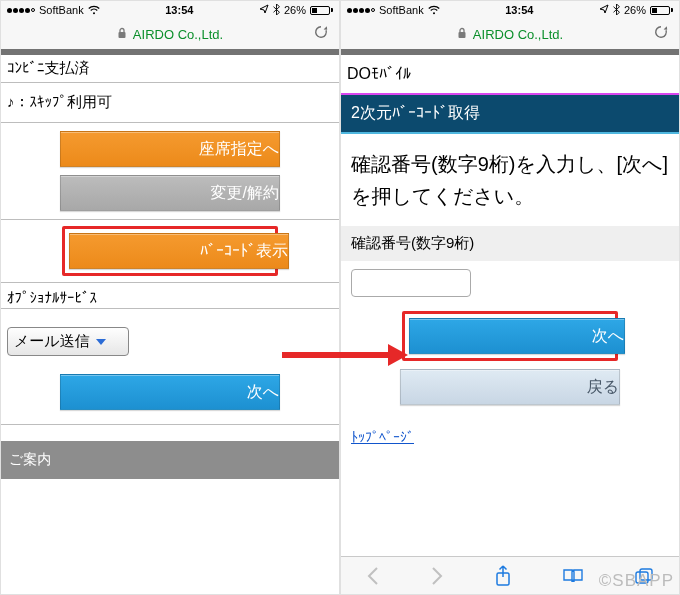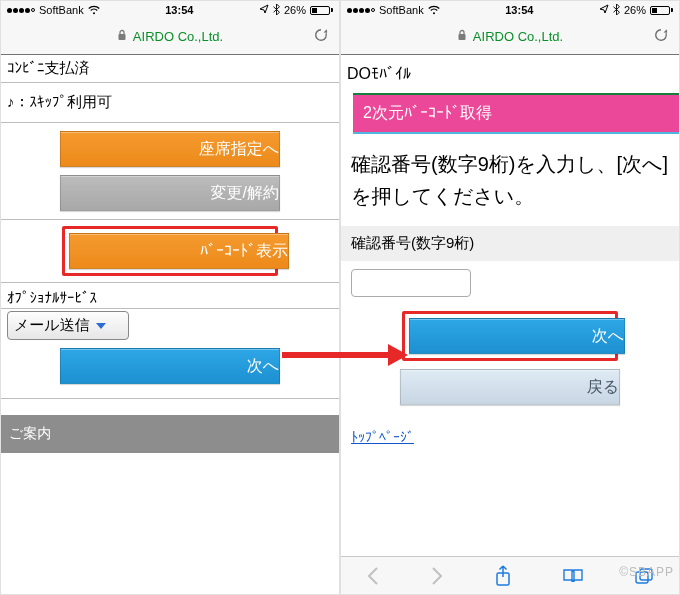--- a/index.html
+++ b/index.html
@@ -50,21 +50,21 @@
   }
   .battery-fill {
     position: absolute; left: 1px; top: 1px; bottom: 1px;
     width: 26%; background: #000;
   }
   .battery-tip { width: 2px; height: 4px; background: #000; border-radius: 0 1px 1px 0;}
   
   .urlbar {
     height: 36px;
     background: #f7f7f7;
-    border-bottom: 1px solid #737373;
+    border-bottom: 6px solid #737373;
     display: flex;
     align-items: center;
     justify-content: center;
     position: relative;
   }
   .url-center { display:flex; align-items:center; gap:6px; font-size:13px; color:#0b8f2b; }
   .lock-icon { color:#7a7a7a; }
   .reload-icon {
     position: absolute; right: 10px; top: 50%; transform: translateY(-50%);
     color: #6e6e6e;
@@ -107,21 +107,21 @@
     margin: 6px auto;
     width: 216px;
   }
   .highlight-box .btn { margin: 0 auto; }
   .section-title {
     font-size: 15px;
     padding: 6px 6px 2px 6px;
     border-bottom: 1px solid #bdbdbd;
   }
   .select-wrap {
-    margin: 2px 6px;
+    margin: 18px 6px;
   }
   .select {
     font-size: 15px;
     padding: 4px 22px 4px 6px;
     border: 1px solid #888;
     background: linear-gradient(#fefefe,#e6e6e6);
     border-radius: 4px;
     position: relative;
     display: inline-flex;
     align-items: center;
@@ -136,27 +136,26 @@
   .footer-section {
     margin-top: 16px;
     background: #8d8d8d;
     color: #fff;
     padding: 10px 8px;
     font-size: 14px;
   }
   
   .r-title { font-size: 16px; padding: 10px 6px; }
   .r-section-head {
-    background: #ec4899;
+    background: #0c4a6e;
     color: #fff;
     font-size: 16px;
     padding: 8px 10px;
-    border-top: 2px solid #15803d;
+    border-top: 2px solid #d946ef;
     border-bottom: 2px solid #4fb7df;
-    margin-left: 12px;
   }
   .r-instr { font-size: 20px; padding: 14px 10px; line-height: 1.6; }
   .r-field-label {
     background: #efefef;
     font-size: 15px;
     padding: 8px 10px;
   }
   .r-input {
     margin: 8px 10px;
     width: 120px;
@@ -188,22 +187,22 @@
   .toolbar svg { display:block; }
   
   .red-arrow {
     position: absolute;
     left: 280px;
     top: 340px;
     pointer-events: none;
   }
   .watermark {
     position: absolute;
-    right: 6px; bottom: 16px;
-    font-size: 12px;
+    right: 6px; bottom: 4px;
+    font-size: 17px;
     color: #bcbcbc;
     letter-spacing: 1px;
     pointer-events: none;
   }
 </style>
 </head>
 <body>
 
 <div class="screens">
 

